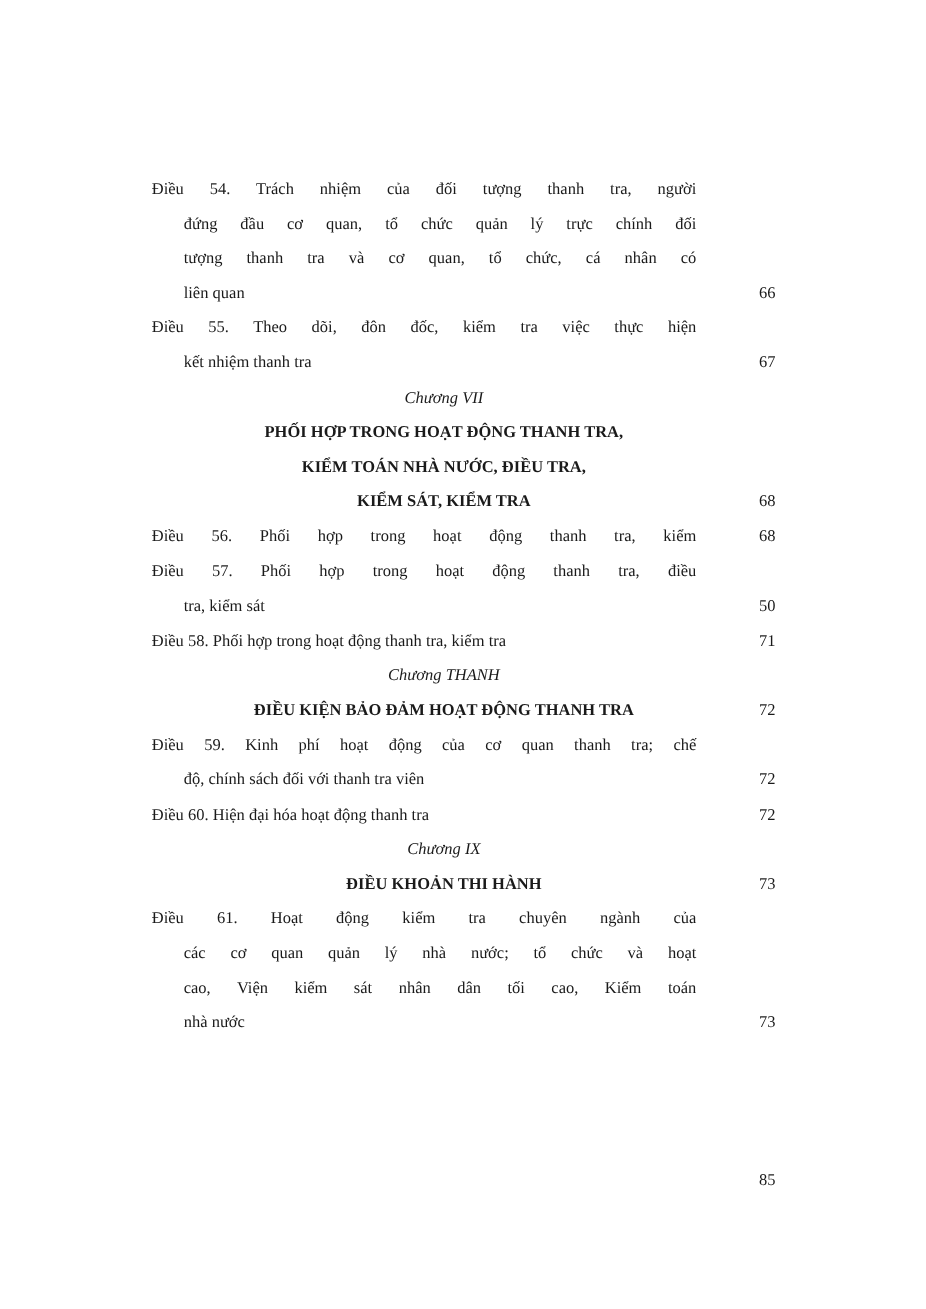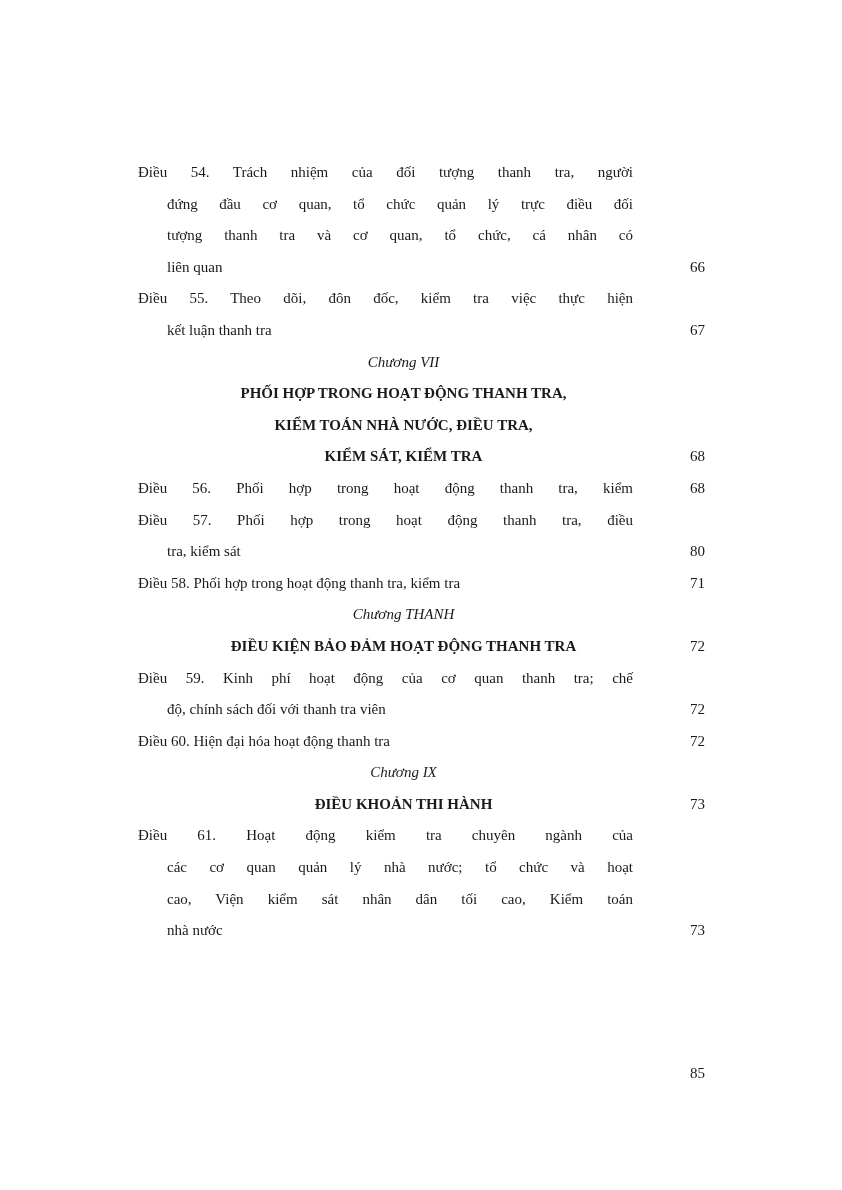--- a/index.html
+++ b/index.html
@@ -70,45 +70,45 @@
     }
   </style>
 </head>
 <body>
 
 <div class="page">
 
   <div class="toc">
       <div class="entry article">
         <div class="line article-line">Điều 54. Trách nhiệm của đối tượng thanh tra, người</div>
-        <div class="line article-line cont">đứng đầu cơ quan, tổ chức quản lý trực điều đối</div>
+        <div class="line article-line cont">đứng đầu cơ quan, tổ chức quản lý trực chính đối</div>
         <div class="line article-line cont">tượng thanh tra và cơ quan, tổ chức, cá nhân có</div>
         <div class="line article-line cont last">liên quan</div>
         <div class="pagenum">66</div>
       </div>
       <div class="entry article">
         <div class="line article-line">Điều 55. Theo dõi, đôn đốc, kiểm tra việc thực hiện</div>
-        <div class="line article-line cont last">kết luận thanh tra</div>
+        <div class="line article-line cont last">kết nhiệm thanh tra</div>
         <div class="pagenum">67</div>
       </div>
       <div class="entry chapter">
         <div class="line chapter-label">Chương VII</div>
         <div class="line chapter-title-line">PHỐI HỢP TRONG HOẠT ĐỘNG THANH TRA,</div>
         <div class="line chapter-title-line">KIỂM TOÁN NHÀ NƯỚC, ĐIỀU TRA,</div>
         <div class="line chapter-title-line">KIỂM SÁT, KIỂM TRA</div>
         <div class="pagenum">68</div>
       </div>
       <div class="entry article">
         <div class="line article-line">Điều 56. Phối hợp trong hoạt động thanh tra, kiểm</div>
         <div class="pagenum">68</div>
       </div>
       <div class="entry article">
         <div class="line article-line">Điều 57. Phối hợp trong hoạt động thanh tra, điều</div>
         <div class="line article-line cont last">tra, kiểm sát</div>
-        <div class="pagenum">80</div>
+        <div class="pagenum">50</div>
       </div>
       <div class="entry article">
         <div class="line article-line last">Điều 58. Phối hợp trong hoạt động thanh tra, kiểm tra</div>
         <div class="pagenum">71</div>
       </div>
       <div class="entry chapter">
         <div class="line chapter-label">Chương THANH</div>
         <div class="line chapter-title-line">ĐIỀU KIỆN BẢO ĐẢM HOẠT ĐỘNG THANH TRA</div>
         <div class="pagenum">72</div>
       </div>

